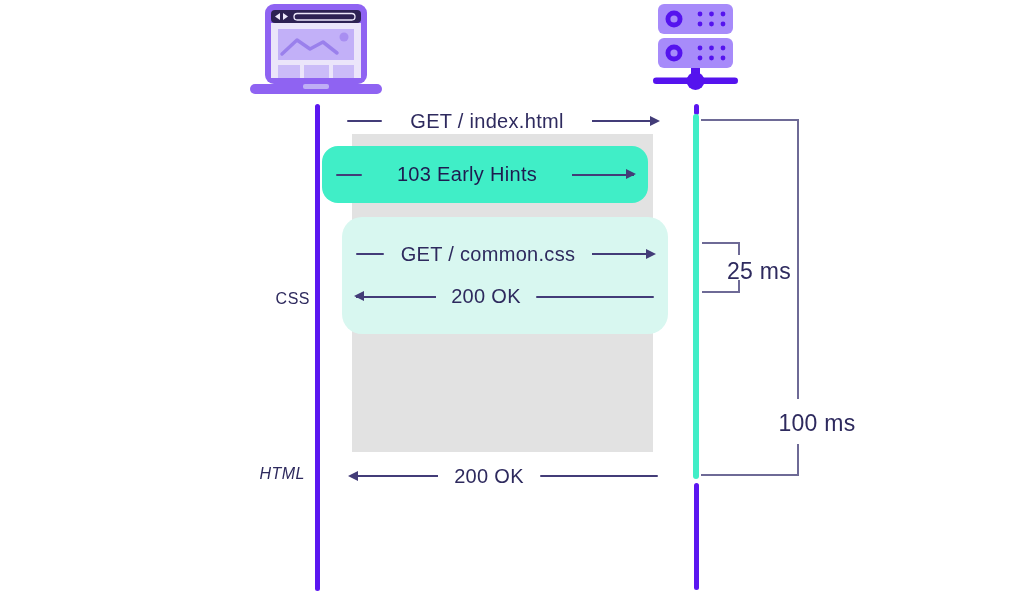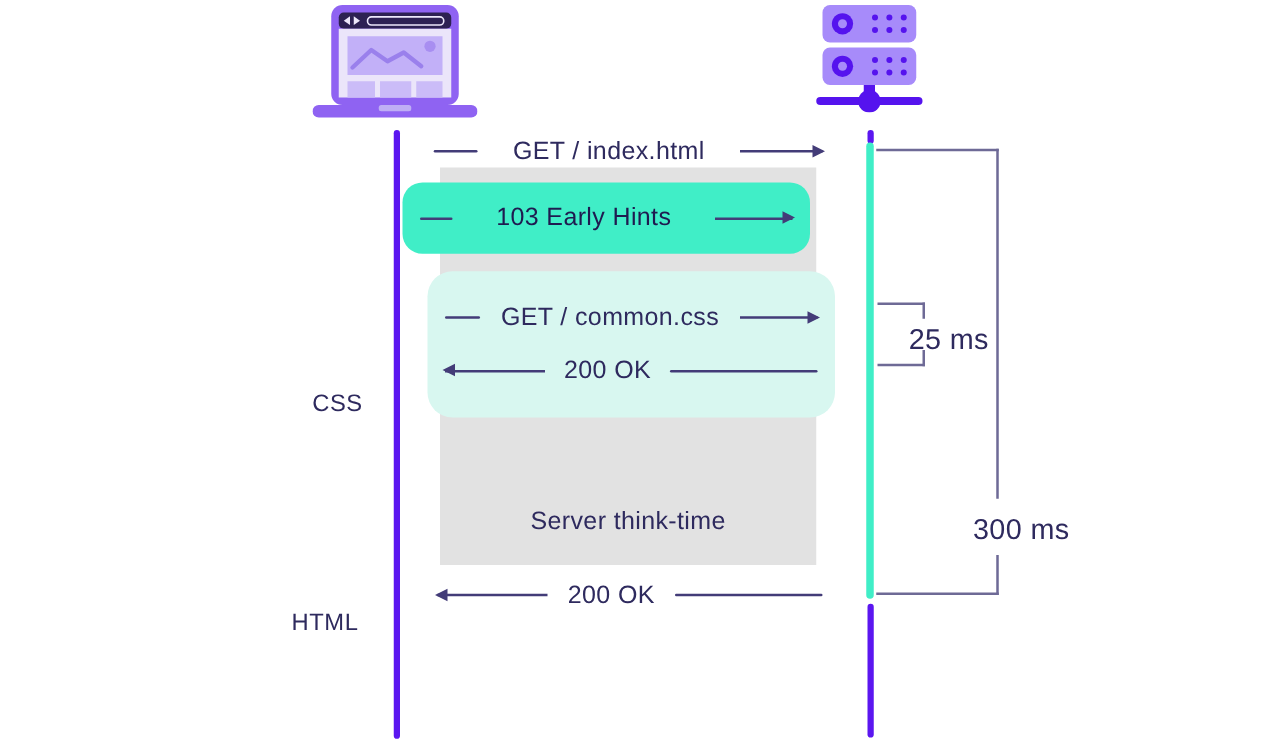--- a/index.html
+++ b/index.html
@@ -18,21 +18,21 @@
     --line:#433C78;
     --bracket:#6E6A96;
   }
   html,body{margin:0;padding:0;background:#fff;}
   .canvas{
     position:relative;width:1024px;height:598px;overflow:hidden;background:#ffffff;
     font-family:"Liberation Sans", sans-serif;
   }
   .abs{position:absolute;}
   .msg{font-size:20px;font-weight:500;color:var(--ink);letter-spacing:.3px;white-space:nowrap;}
-  .lane-label{font-size:19px;font-weight:500;color:var(--ink);letter-spacing:.5px;text-align:center;margin-top:23px;}
+  .lane-label{font-size:16px;font-weight:500;color:var(--ink);letter-spacing:.5px;text-align:right;}
   .timing{font-size:23px;font-weight:500;color:var(--ink);letter-spacing:.3px;text-align:center;}
   .row{display:flex;align-items:center;justify-content:space-between;}
   .dash{height:2px;background:var(--line);border-radius:1px;flex:none;}
   .seg{height:2px;background:var(--line);border-radius:1px;flex:none;}
   .arr{position:relative;height:2px;background:var(--line);flex:none;}
   .arr-r::after{
     content:"";position:absolute;right:-2px;top:-4.5px;width:0;height:0;
     border-left:10px solid var(--line);border-top:5.5px solid transparent;border-bottom:5.5px solid transparent;
   }
   .arr-l::before{
@@ -130,32 +130,31 @@
       <span class="msg">GET / common.css</span>
       <span class="arr arr-r" style="width:62px;"></span>
     </div>
     <div class="row">
       <span class="arr arr-l" style="width:80px;"></span>
       <span class="msg">200 OK</span>
       <span class="seg" style="width:118px;"></span>
     </div>
   </div>
 
-  <div class="abs msg" style="left:352px;top:406px;width:301px;text-align:center;">Server think-time</div>
 
   <div class="abs row" style="left:350px;top:463px;width:308px;height:26px;">
     <span class="arr arr-l" style="width:88px;"></span>
     <span class="msg">200 OK</span>
     <span class="seg" style="width:118px;"></span>
   </div>
 
   <div class="abs lane-label" style="left:230px;top:290px;width:80px;">CSS</div>
-  <div class="abs lane-label" style="left:215px;top:465px;width:90px;">HTML</div>
+  <div class="abs lane-label" style="left:215px;top:465px;width:90px;font-style:italic;">HTML</div>
 
   <div class="abs brk25-top"></div>
   <div class="abs brk25-bot"></div>
   <div class="abs timing" style="left:714px;top:258px;width:90px;">25 ms</div>
 
   <div class="abs brk200-top"></div>
-  <div class="abs timing" style="left:762px;top:410px;width:110px;">300 ms</div>
+  <div class="abs timing" style="left:762px;top:410px;width:110px;">100 ms</div>
   <div class="abs brk200-bot"></div>
 
 </div>
 
 </body></html>

